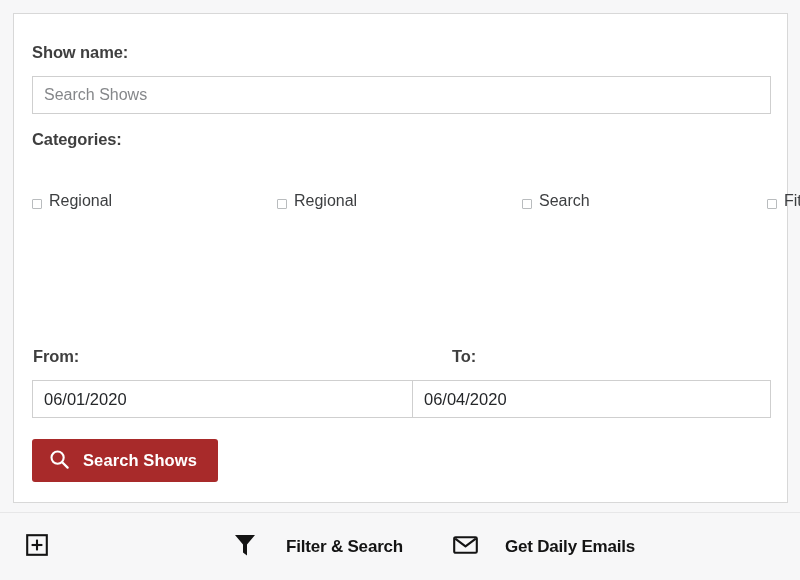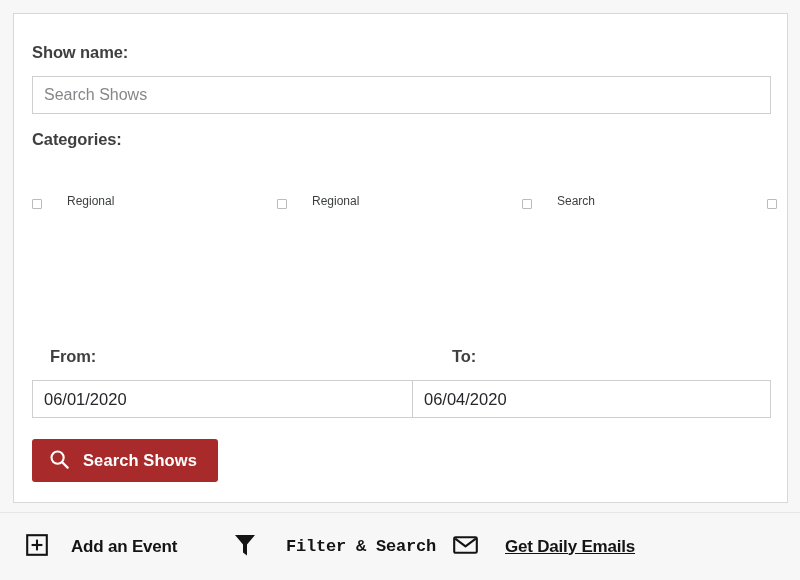--- a/index.html
+++ b/index.html
@@ -83,30 +83,29 @@
     width: 10px;
     height: 10px;
     border: 1px solid #b9bcbe;
     background: #fff;
     border-radius: 1px;
     flex: none;
     position: relative;
     top: 3px;
   }
   .cat-text {
-    font-size: 12px;
+    font-size: 16px;
     color: #3c3e40;
     line-height: 1;
-    margin-left: 18px;
   }
 
   
   .from-label {
     position: absolute;
-    left: 36px;
+    left: 19px;
     top: 333px;
   }
   .to-label {
     position: absolute;
     left: 398px;
     top: 333px;
     margin-left: 40px;
   }
   .date-input {
     position: absolute;
@@ -175,23 +174,23 @@
     font-size: 17px;
     font-weight: bold;
     color: #141414;
     letter-spacing: -0.2px;
   }
   .tb-icon { display: block; flex: none; }
 
   #item-add    { position: absolute; left: 26px; }
   #item-add .tb-label { margin-left: 23px; }
   #item-filter { position: absolute; left: 234px; }
-  #item-filter .tb-label { margin-left: 30px; font-family: Liberation Mono, monospace; }
+  #item-filter .tb-label { margin-left: 30px; }
   #item-email  { position: absolute; left: 453px; }
-  #item-email .tb-label { margin-left: 27px; text-decoration: underline; }
+  #item-email .tb-label { margin-left: 27px; }
 </style>
 </head>
 <body>
 
 <div class="filter-card">
 
   <div class="field-label show-name-label">Show name:</div>
 
   <input class="search-input" type="text" placeholder="Search Shows" style="">
 
@@ -241,21 +240,20 @@
 <div class="toolbar">
 
   <div class="toolbar-item" id="item-add">
     <span class="tb-icon">
       <svg width="22" height="22" viewBox="0 0 22 22">
         <rect x="1.2" y="1.2" width="19.6" height="19.6" fill="none" stroke="#141414" stroke-width="2.1"></rect>
         <line x1="11" y1="5.6" x2="11" y2="16.4" stroke="#141414" stroke-width="2.1"></line>
         <line x1="5.6" y1="11" x2="16.4" y2="11" stroke="#141414" stroke-width="2.1"></line>
       </svg>
     </span>
-    <span class="tb-label">Add an Event</span>
   </div>
 
   <div class="toolbar-item" id="item-filter">
     <span class="tb-icon">
       <svg width="22" height="24" viewBox="0 0 22 24">
         <path d="M1 2 H21 L13 11.6 V22.4 L9 19.6 V11.6 Z" fill="#141414"></path>
       </svg>
     </span>
     <span class="tb-label">Filter &amp; Search</span>
   </div>

